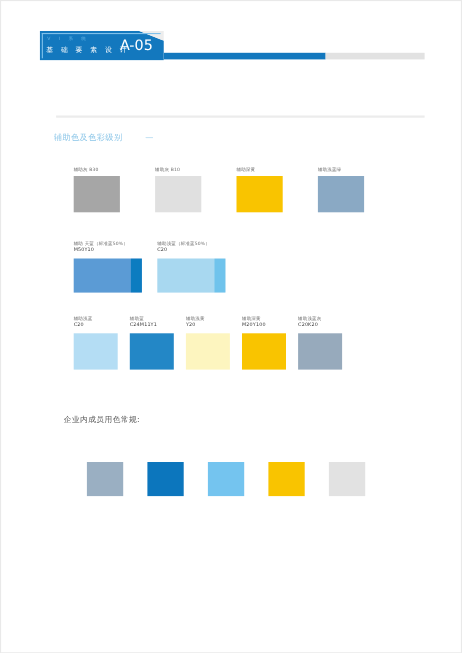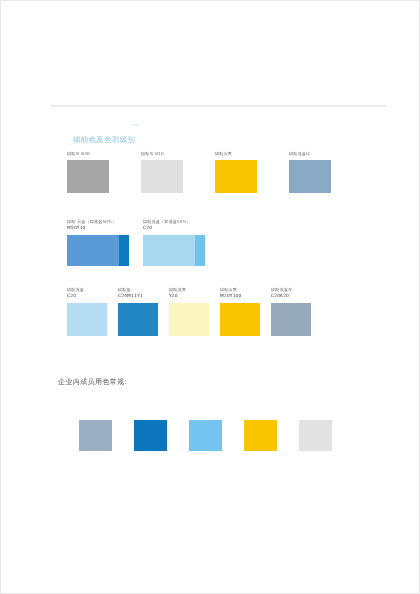--- a/index.html
+++ b/index.html
@@ -123,28 +123,27 @@
     left: 50px;
     top: 104px;
     width: 335px;
     height: 2px;
     background: #ececec;
   }
 
   
   .section-title {
     position: absolute;
-    left: 72px;
+    left: 48px;
     top: 118px;
     font-size: 7.4px;
     color: #8cc6e8;
     letter-spacing: 0.4px;
     line-height: 11px;
     white-space: nowrap;
-    margin-top: 15px;
   }
   .section-title-dash {
     position: absolute;
     left: 131px;
     top: 118px;
     font-size: 7.4px;
     color: #9ecfec;
     line-height: 11px;
   }
 
@@ -213,20 +212,30 @@
     top: 419px;
   }
   #rowBottom .swatch-cell { width: 55px; }
   #rowBottom .sw-chip { width: 33px; height: 31px; }
 </style>
 </head>
 <body>
 
 <div class="page">
 
+  <div class="header">
+    <div class="hdr-banner"></div>
+    <div class="hdr-notch"></div>
+    <div class="hdr-banner-inner"></div>
+    <div class="hdr-sub-en">V  I     系  统</div>
+    <div class="hdr-sub-cn">基 础 要 素 设 计</div>
+    <div class="hdr-code">A-05</div>
+    <div class="hdr-rule-blue"></div>
+    <div class="hdr-rule-gray"></div>
+  </div>
 
   <div class="divider"></div>
 
   <div class="section-title">辅助色及色彩级别</div>
   <div class="section-title-dash">—</div>
 
   <div class="swatch-row" id="row1">
       <div class="swatch-cell" style="left: 0px;">
         <div class="sw-label">辅助灰  B30</div>
         <div class="sw-chip" style="background: rgb(166, 166, 166);"></div>

